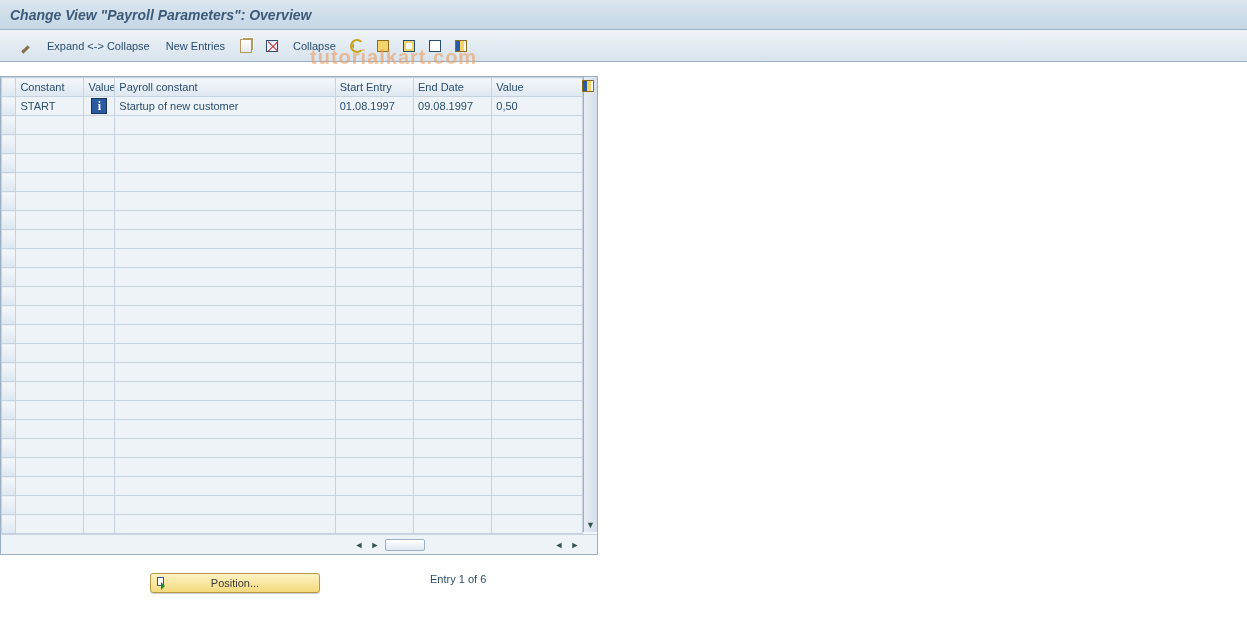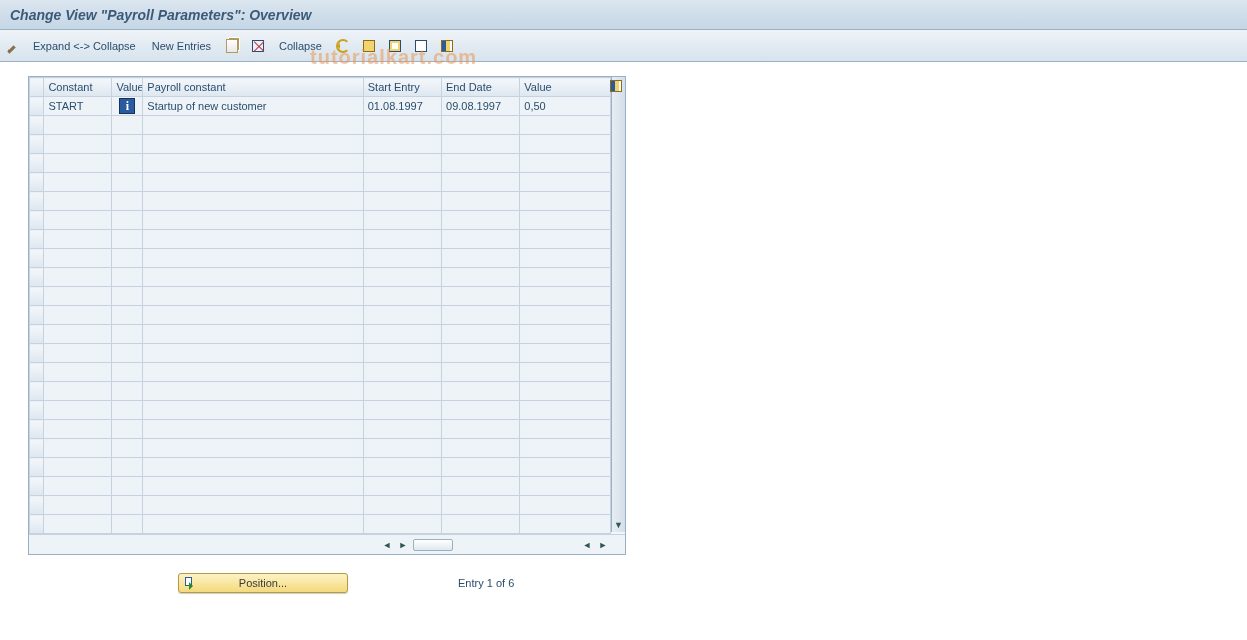--- a/index.html
+++ b/index.html
@@ -28,21 +28,21 @@
     font-weight: bold;
     color: #3c5a78;
   }
   
   .toolbar {
     background: linear-gradient(#eef3f7, #d7e3ed);
     border-bottom: 1px solid #9bb0c4;
     height: 32px;
     display: flex;
     align-items: center;
-    padding: 0 0;
+    padding: 0 14px;
     gap: 2px;
     position: relative;
   }
   .tb-btn, .tb-ico {
     height: 22px;
     display: inline-flex;
     align-items: center;
     justify-content: center;
     padding: 0 6px;
     border: 1px solid transparent;
@@ -89,21 +89,21 @@
     font-family: "Arial", sans-serif;
     font-size: 20px;
     font-weight: bold;
     color: rgba(238,150,80,0.55);
     letter-spacing: 1px;
     pointer-events: none;
     user-select: none;
   }
   
   .content {
-    padding: 14px 28px;
+    padding: 14px 0;
   }
   .grid-frame {
     width: 598px;
     border: 1px solid #9bb0c4;
     background: #f3f6f9;
     position: relative;
   }
   .grid-scroll {
     position: absolute;
     right: 0; top: 0; bottom: 22px;
@@ -164,21 +164,21 @@
     width:16px; height:16px; display:flex; align-items:center; justify-content:center;
     color:#355; cursor:pointer; font-size:9px;
   }
   .hscroll .hthumb {
     width:40px; height:12px; border:1px solid #9bb0c4;
     background:linear-gradient(#fff,#dfe8f0); border-radius:2px; margin:0 2px;
   }
   
   .footer {
     margin-top: 18px;
-    display:flex; align-items:center; gap: 110px;
+    display:flex; align-items:flex-start; gap: 110px;
     padding-left: 150px;
   }
   .pos-btn {
     width: 170px; height: 20px;
     background: linear-gradient(#fdf2c4,#f4da7d);
     border: 1px solid #b39a43;
     border-radius: 3px;
     display:flex; align-items:center; justify-content:center;
     gap:8px; cursor:pointer; color:#3a3a3a;
     box-shadow: 0 1px 1px rgba(0,0,0,0.2);

